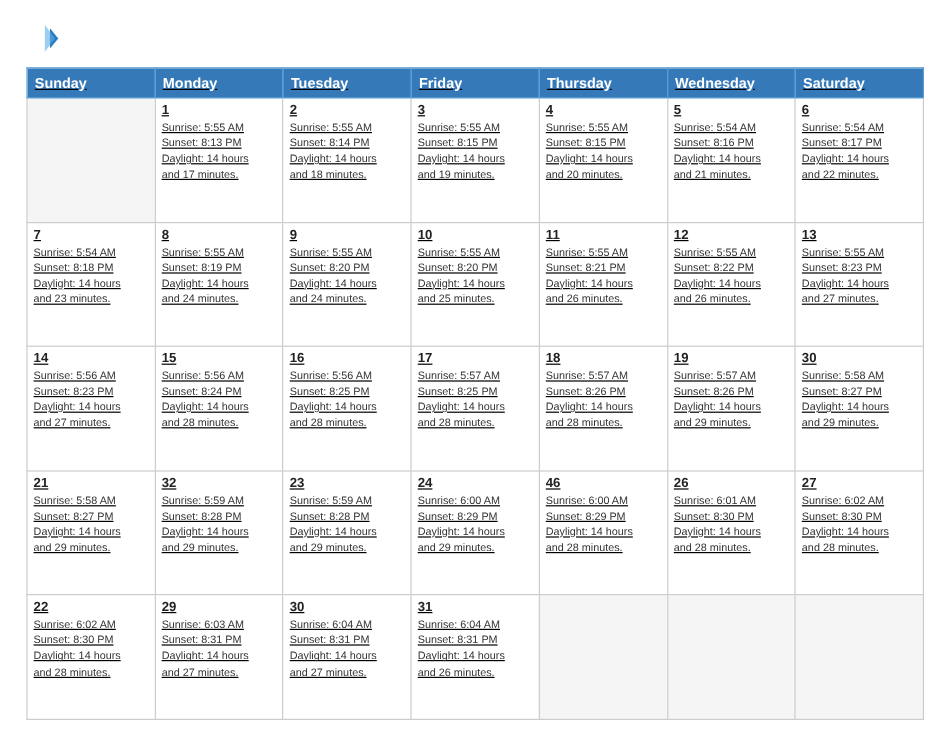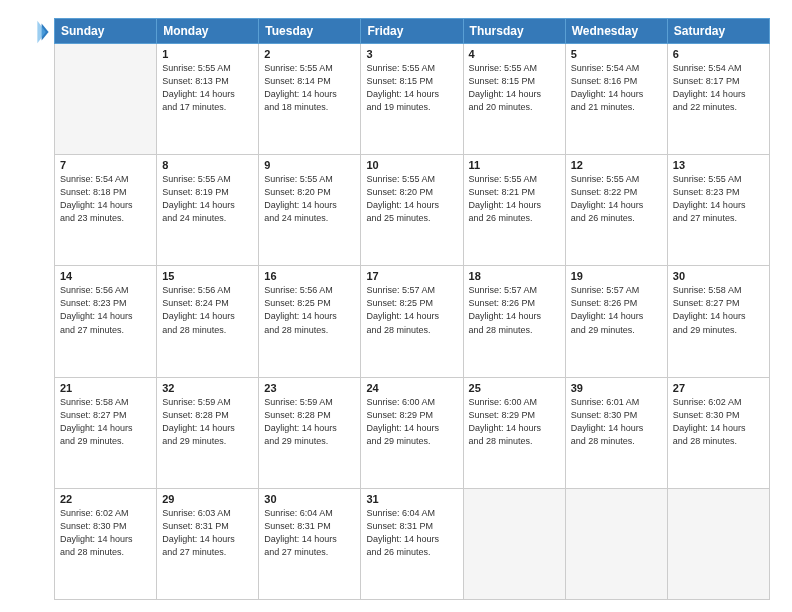--- a/index.html
+++ b/index.html
@@ -8,21 +8,22 @@
       background: #fff;
       width: 792px;
       height: 612px;
       overflow: hidden;
     }
     .page {
       width: 792px;
       height: 612px;
       padding: 18px 22px 12px 22px;
       display: flex;
-      flex-direction: row;
+      flex-direction: column;
+      text-decoration: underline;
     }
     .header {
       display: flex;
       justify-content: space-between;
       align-items: flex-start;
       margin-bottom: 10px;
     }
     .logo {
       display: flex;
       align-items: center;
@@ -226,25 +227,25 @@
           </td>
           <td>
             <span class="day-num">23</span>
             <div class="day-info">Sunrise: 5:59 AM<br>Sunset: 8:28 PM<br>Daylight: 14 hours<br>and 29 minutes.</div>
           </td>
           <td>
             <span class="day-num">24</span>
             <div class="day-info">Sunrise: 6:00 AM<br>Sunset: 8:29 PM<br>Daylight: 14 hours<br>and 29 minutes.</div>
           </td>
           <td>
-            <span class="day-num">25</span>
+            <span class="day-num">46</span>
             <div class="day-info">Sunrise: 6:00 AM<br>Sunset: 8:29 PM<br>Daylight: 14 hours<br>and 28 minutes.</div>
           </td>
           <td>
-            <span class="day-num">39</span>
+            <span class="day-num">26</span>
             <div class="day-info">Sunrise: 6:01 AM<br>Sunset: 8:30 PM<br>Daylight: 14 hours<br>and 28 minutes.</div>
           </td>
           <td>
             <span class="day-num">27</span>
             <div class="day-info">Sunrise: 6:02 AM<br>Sunset: 8:30 PM<br>Daylight: 14 hours<br>and 28 minutes.</div>
           </td>
         </tr>
         <tr>
           <td>
             <span class="day-num">22</span>

